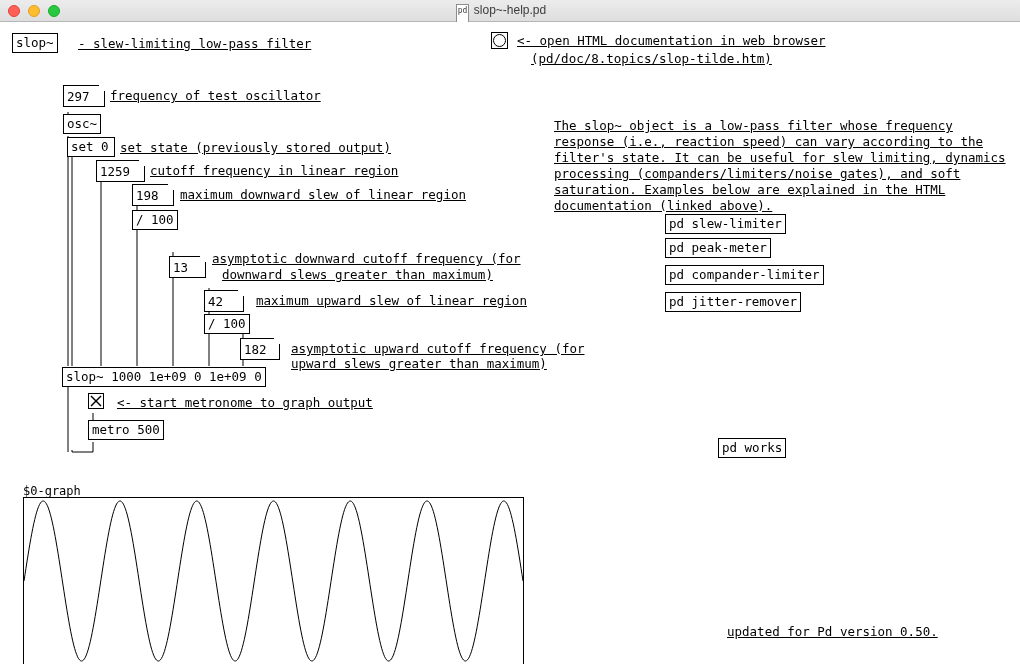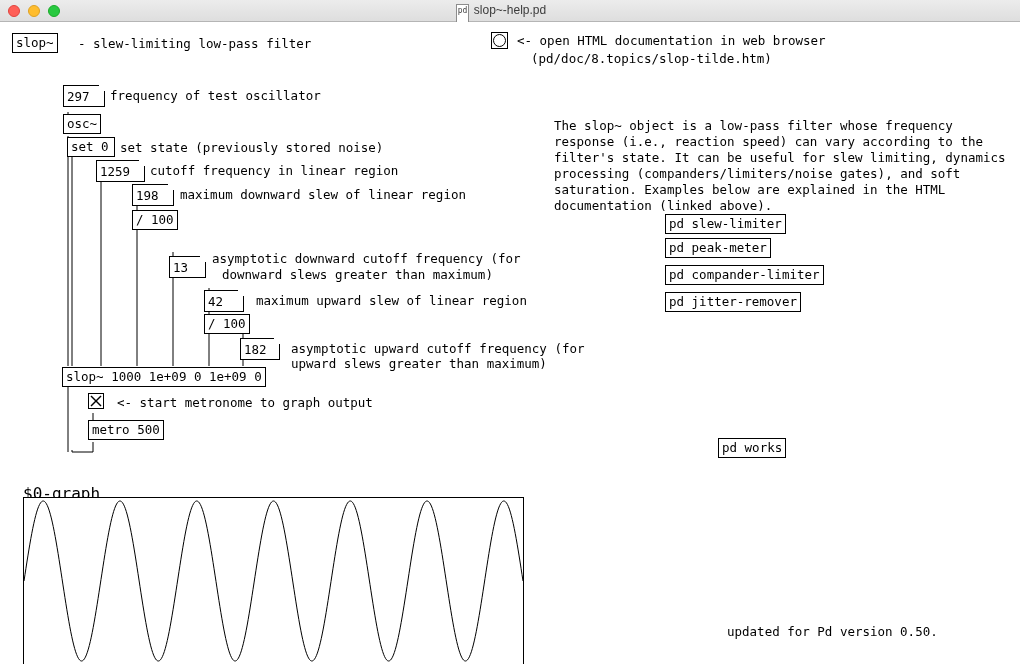--- a/index.html
+++ b/index.html
@@ -72,20 +72,21 @@
   .pd {
     position: absolute;
     font-family: "DejaVu Sans Mono", monospace;
     font-size: 12.5px;
     color: #000;
     white-space: pre;
     line-height: 15px;
   }
   .comment {
     background: transparent;
+    text-decoration: underline;
   }
   .obj {
     background: #fff;
     border: 1px solid #000;
     padding: 1px 3px 2px 3px;
     box-sizing: border-box;
   }
   
   .num {
     background: #fff;
@@ -171,21 +172,21 @@
   
   .graph {
     position: absolute;
     border: 1px solid #000;
     background: #fff;
     box-sizing: border-box;
   }
   .graph-label {
     position: absolute;
     font-family: "DejaVu Sans Mono", monospace;
-    font-size: 16px;
+    font-size: 12px;
   }
 
   
   .wires {
     position: absolute;
     left: 0; top: 0;
     width: 1020px; height: 642px;
     pointer-events: none;
   }
 </style>
@@ -251,21 +252,21 @@
 processing (companders/limiters/noise gates), and soft
 saturation. Examples below are explained in the HTML
 documentation (linked above).</div>
 
     <div class="num" style="left:63px; top:63px; width:42px;">297</div>
     <div class="pd comment" style="left:110px; top:66px;">frequency of test oscillator</div>
 
     <div class="obj pd" style="left:63px; top:92px;">osc~</div>
 
     <div class="msg" style="left:67px; top:115px;">set 0</div>
-    <div class="pd comment" style="left:120px; top:118px;">set state (previously stored noise)</div>
+    <div class="pd comment" style="left:120px; top:118px;">set state (previously stored output)</div>
 
     <div class="num" style="left:96px; top:138px; width:49px;">1259</div>
     <div class="pd comment" style="left:150px; top:141px;">cutoff frequency in linear region</div>
 
     <div class="num" style="left:132px; top:162px; width:42px;">198</div>
     <div class="pd comment" style="left:180px; top:165px;">maximum downward slew of linear region</div>
 
     <div class="obj pd" style="left:132px; top:188px;">/ 100</div>
 
     <div class="num" style="left:169px; top:234px; width:37px;">13</div>

